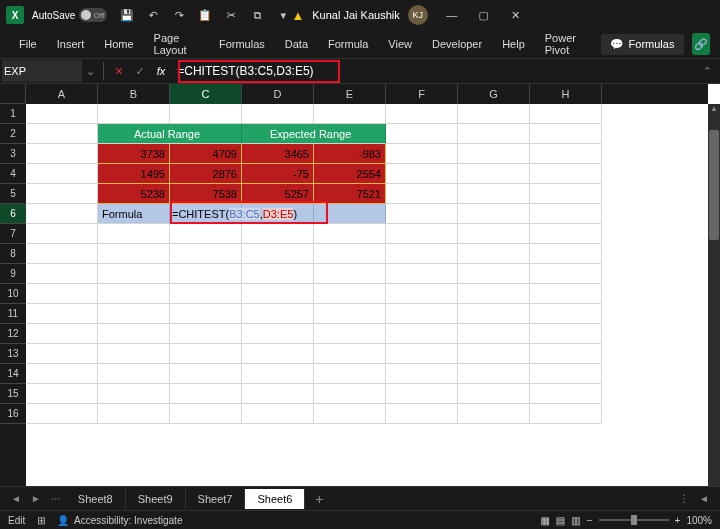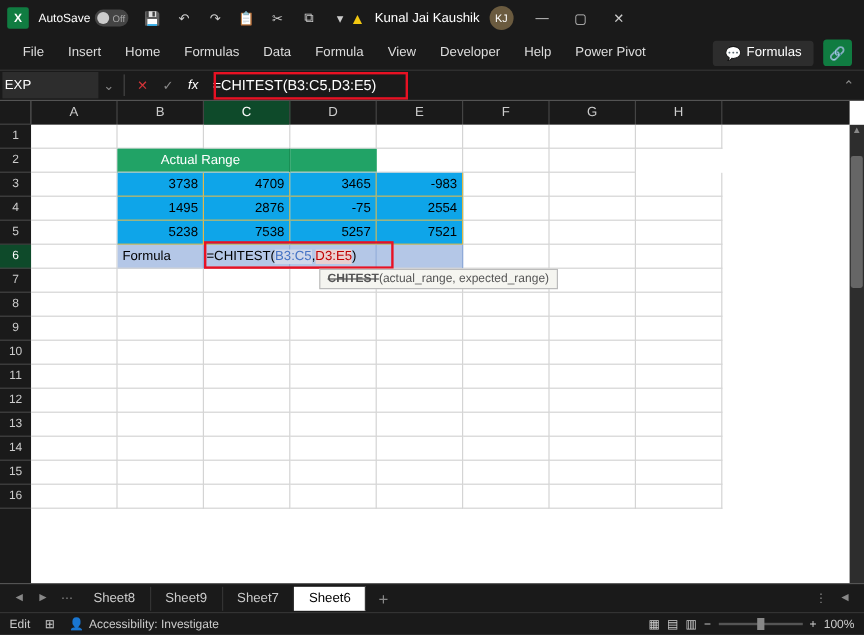--- a/index.html
+++ b/index.html
@@ -45,21 +45,21 @@
 .col-h.active { background: #0e4a2a; color: #fff; }
 .row-headers { position: absolute; top: 20px; left: 0; width: 26px; bottom: 0; background: #1a1a1a; }
 .row-h { height: 20px; text-align: center; color: #ccc; font-size: 10px; line-height: 20px; border-bottom: 1px solid #444; }
 .row-h.active { background: #0e4a2a; color: #fff; }
 .grid { position: absolute; top: 20px; left: 26px; right: 12px; bottom: 0; background: #fff; }
 .g-row { display: flex; height: 20px; }
 .cell { width: 72px; height: 20px; border-right: 1px solid #d4d4d4; border-bottom: 1px solid #d4d4d4; font-size: 11px; color: #000; padding: 0 4px; display: flex; align-items: center; justify-content: flex-end; }
 .cell.left { justify-content: flex-start; }
 .cell.center { justify-content: center; }
 .hdr-green { background: #21a366; color: #fff; font-weight: 500; border-right: 1px solid #1a8a52; }
-.data-yellow { background: #0ea5e9; border-right: 1px solid #e0b84a; border-bottom: 1px solid #e0b84a; }
+.data-yellow { background: #b91c1c; border-right: 1px solid #e0b84a; border-bottom: 1px solid #e0b84a; }
 .sel-blue { background: #b4c7e7; border-right: 1px solid #8faad8; }
 .formula-cell { position: relative; }
 .formula-text { font-size: 11px; white-space: nowrap; position: absolute; left: 2px; color: #000; }
 .rng-blue { color: #4472c4; background: #d0d8ea; }
 .rng-red { color: #c00000; background: #ead0d0; }
 .tooltip { position: absolute; top: 120px; left: 240px; background: #f5f5f0; border: 1px solid #bbb; padding: 2px 6px; font-size: 10px; color: #555; white-space: nowrap; z-index: 5; }
 .tooltip b { font-weight: bold; }
 .tooltip .strike { text-decoration: line-through; }
 .vscroll { position: absolute; top: 20px; right: 0; width: 12px; bottom: 0; background: #2d2d2d; }
 .vscroll-thumb { width: 10px; height: 110px; background: #666; margin: 14px 1px; border-radius: 2px; }
@@ -107,20 +107,21 @@
     <div class="win-btn">—</div>
     <div class="win-btn">▢</div>
     <div class="win-btn">✕</div>
   </div>
 </div>
 
 <div class="menubar">
   <div class="menu-item">File</div>
   <div class="menu-item">Insert</div>
   <div class="menu-item">Home</div>
+  <div class="menu-item">Page Layout</div>
   <div class="menu-item">Formulas</div>
   <div class="menu-item">Data</div>
   <div class="menu-item">Formula</div>
   <div class="menu-item">View</div>
   <div class="menu-item">Developer</div>
   <div class="menu-item">Help</div>
   <div class="menu-item">Power Pivot</div>
   <div class="menu-spacer"></div>
   <div class="comments-btn">💬 <span>Formulas</span></div>
   <div class="share-btn">🔗</div>
@@ -179,20 +180,21 @@
         <div class="cell"></div>
         <div class="cell"></div>
         <div class="cell"></div>
       </div>
 
     <div class="g-row">
       <div class="cell"></div>
       <div class="cell hdr-green center" style="border-right:none"></div>
       <div class="cell hdr-green center" style="justify-content:flex-start;margin-left:-72px;width:144px;padding-left:36px">Actual Range</div>
       <div class="cell hdr-green center" style="border-right:none"></div>
+      <div class="cell hdr-green center" style="justify-content:flex-start;margin-left:-72px;width:144px;padding-left:28px">Expected Range</div>
       <div class="cell"></div>
         <div class="cell"></div>
         <div class="cell"></div>
     </div>
 
     <div class="g-row">
       <div class="cell"></div>
       <div class="cell data-yellow">3738</div>
       <div class="cell data-yellow">4709</div>
       <div class="cell data-yellow">3465</div>
@@ -335,23 +337,20 @@
         <div class="cell"></div>
         <div class="cell"></div>
         <div class="cell"></div>
         <div class="cell"></div>
         <div class="cell"></div>
         <div class="cell"></div>
       </div>
 
     <div class="red-box" style="left:144px; top:97px; width:158px; height:23px;"></div>
 
-    <div class="tooltip">
-      <span class="strike"><b>CHITEST</b></span><span>(actual_range, expected_range)</span>
-    </div>
   </div>
   <div class="vscroll">
     <div class="vscroll-arrow">▲</div>
     <div class="vscroll-thumb"></div>
   </div>
 </div>
 
 <div class="tabs-bar">
   <span class="tab-nav">◄</span>
   <span class="tab-nav">►</span>

